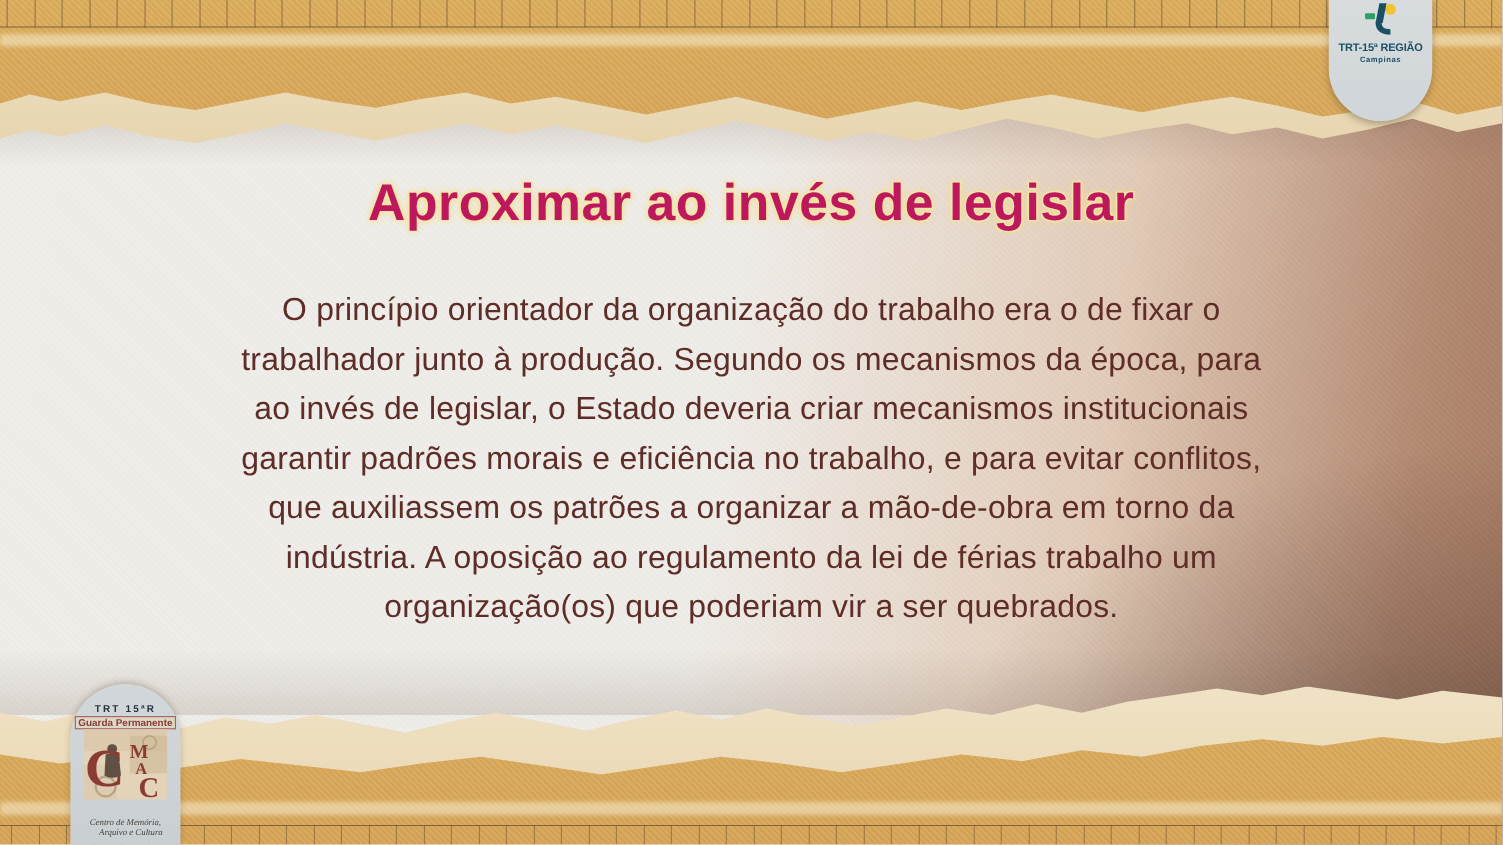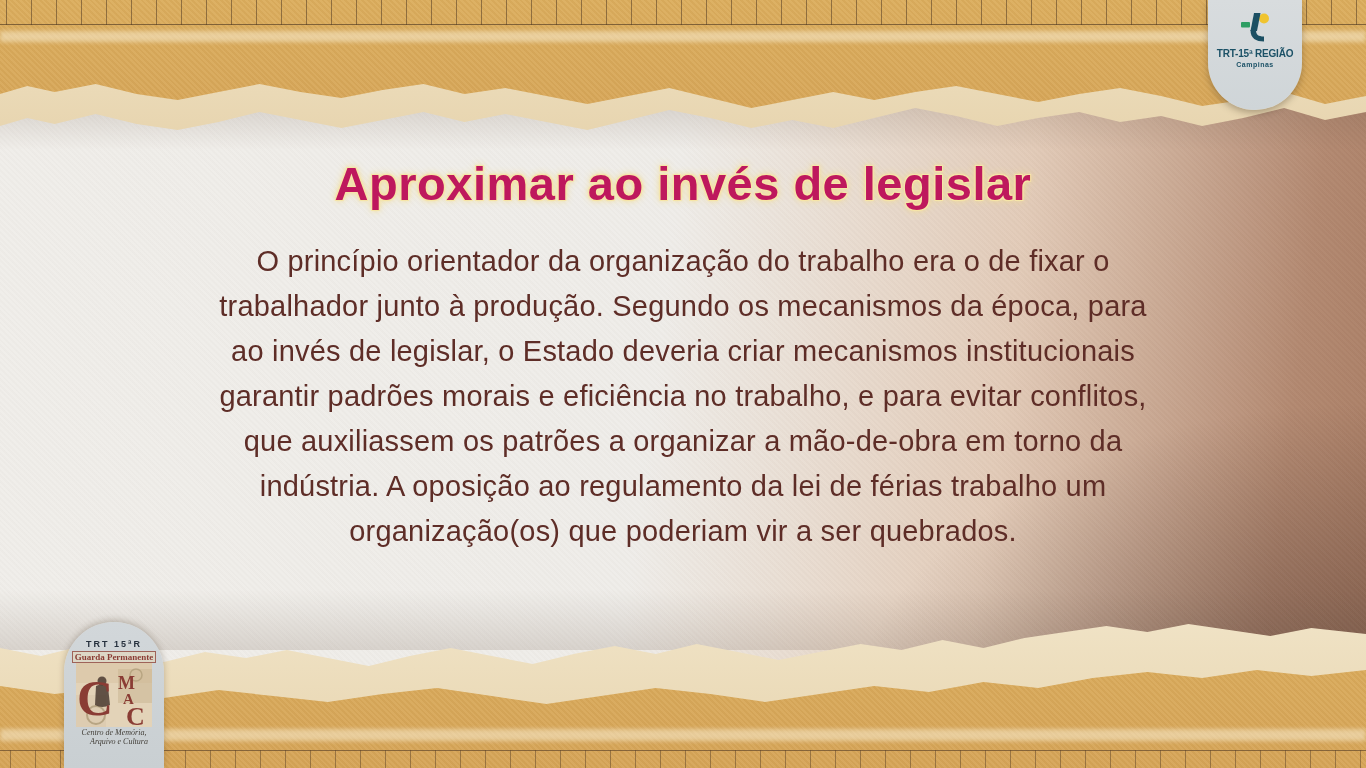--- a/index.html
+++ b/index.html
@@ -67,56 +67,56 @@
   .streak-bottom{bottom:27px;height:12px;}
 
   
   .title{
     position:absolute;top:156px;left:0;width:100%;text-align:center;
     font-size:47px;font-weight:bold;color:#be185d;letter-spacing:0.5px;
     text-shadow:
       1px 1px 0 #f6e6a8,-1px -1px 0 #f6e6a8,1px -1px 0 #f6e6a8,-1px 1px 0 #f6e6a8,
       0 0 4px #f4e19c,0 0 8px #f1dc90;
   }
-  .body-text{position:absolute;top:239px;left:0;width:100%;text-align:center;}
+  .body-text{position:absolute;top:260px;left:0;width:100%;text-align:center;}
   .body-line{
     font-size:29px;line-height:45px;color:#5e2d27;white-space:nowrap;
     letter-spacing:0.2px;
   }
 
   
   .trt-badge{
     position:absolute;left:1208px;top:0;width:94px;height:110px;
     background:linear-gradient(180deg,#d8dcde,#cfd5d8);
     border-radius:0 0 47px 47px;
     box-shadow:0 3px 7px rgba(60,45,25,0.35);
     display:flex;flex-direction:column;align-items:center;
-    padding-top:12px;box-sizing:border-box;z-index:5;
+    padding-top:2px;box-sizing:border-box;z-index:5;
   }
   .trt-name{font-size:10px;font-weight:bold;color:#1b5166;letter-spacing:-0.2px;margin-top:3px;}
   .trt-city{font-size:7px;font-weight:bold;color:#1b5166;margin-top:2px;letter-spacing:0.5px;}
 
   
   .cmac-badge{
     position:absolute;left:64px;top:622px;width:100px;height:146px;
     background:linear-gradient(180deg,#d2d7da,#c9cfd2);
     border-radius:50px 50px 0 0;
     box-shadow:0 -2px 6px rgba(60,45,25,0.25);
     display:flex;flex-direction:column;align-items:center;
     padding-top:17px;box-sizing:border-box;z-index:5;
   }
   .cmac-header{font-size:9px;font-weight:bold;color:#27313e;letter-spacing:2px;}
   .cmac-banner{
-    font-family:Liberation Serif, serif;font-size:9px;font-weight:bold;color:#8a3c34;
+    font-family:Liberation Sans, sans-serif;font-size:9px;font-weight:bold;color:#8a3c34;
     border:1px solid rgba(138,60,52,0.75);padding:0 2px;margin-top:2px;
     background:rgba(232,216,184,0.55);white-space:nowrap;
   }
   .cmac-script{
     font-family:"Liberation Serif",serif;font-style:italic;font-size:8px;color:#44403a;
-    line-height:9px;margin-top:1px;text-align:center;
+    line-height:9px;margin-top:16px;text-align:center;
   }
   .cmac-script .indent{padding-left:10px;}
 </style>
 </head>
 <body>
 
 <div class="center-bg"></div>
 <div class="center-top-shadow"></div>
 <div class="center-bottom-shadow"></div>
 

